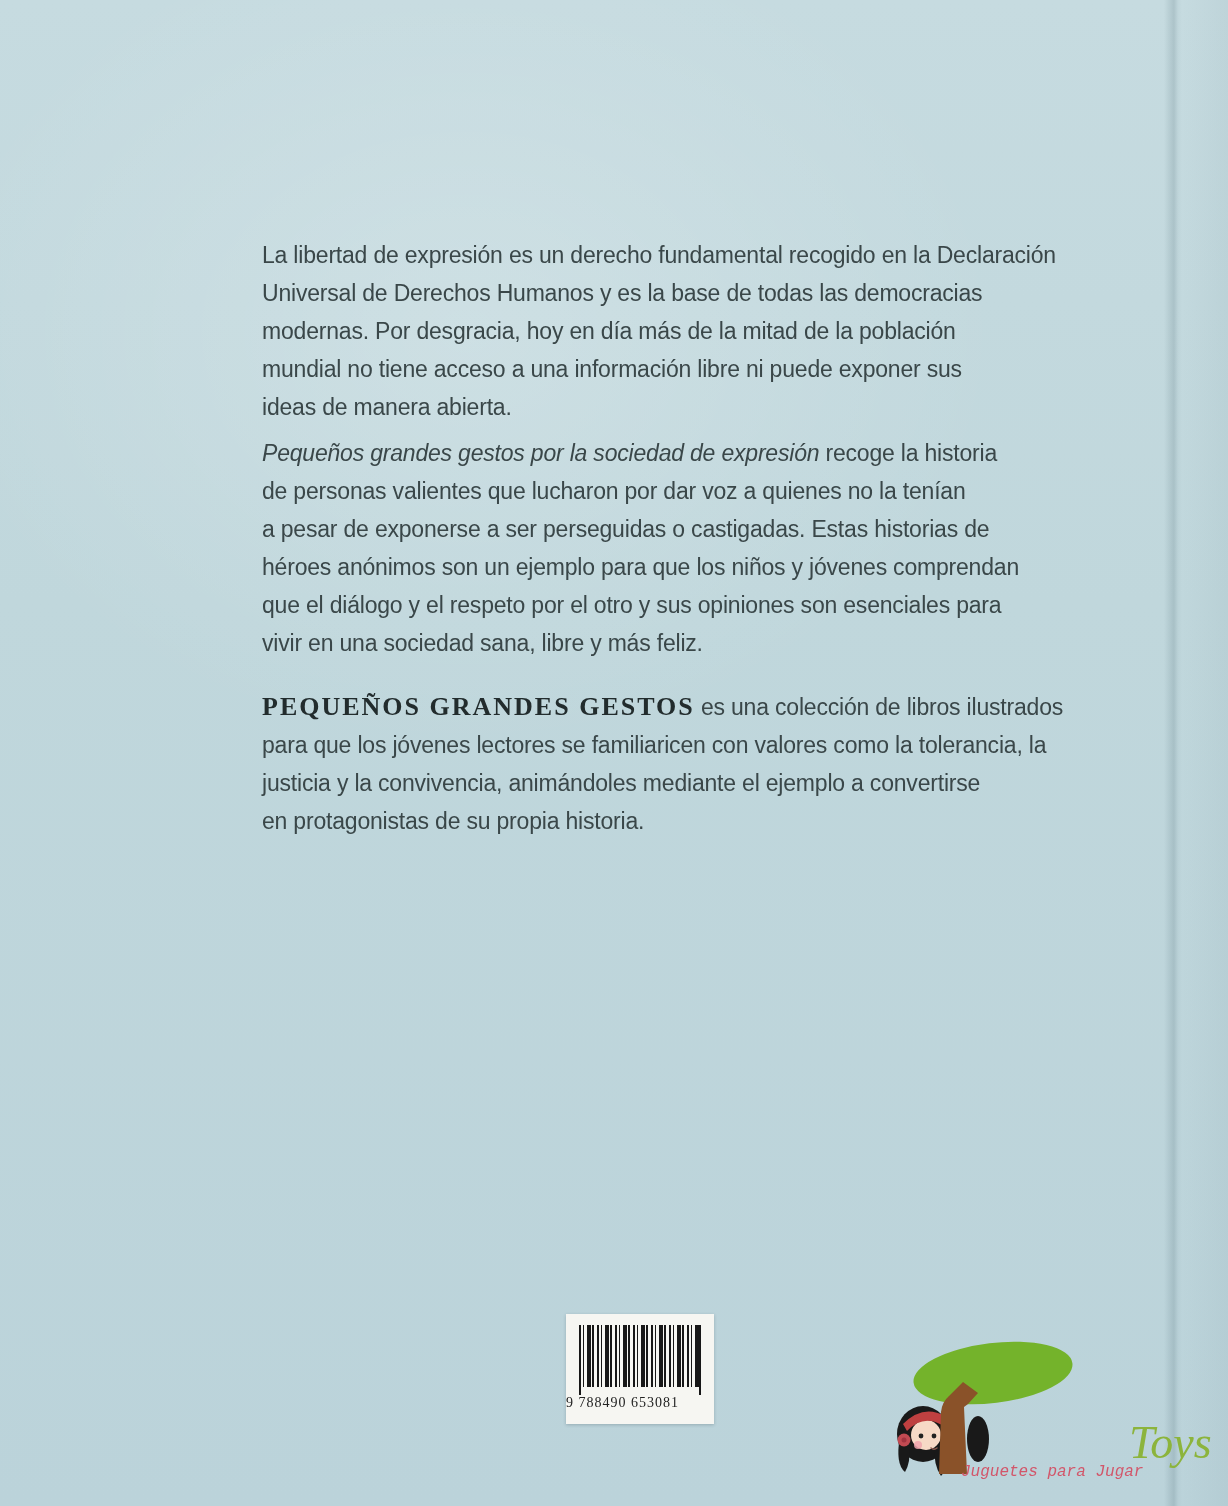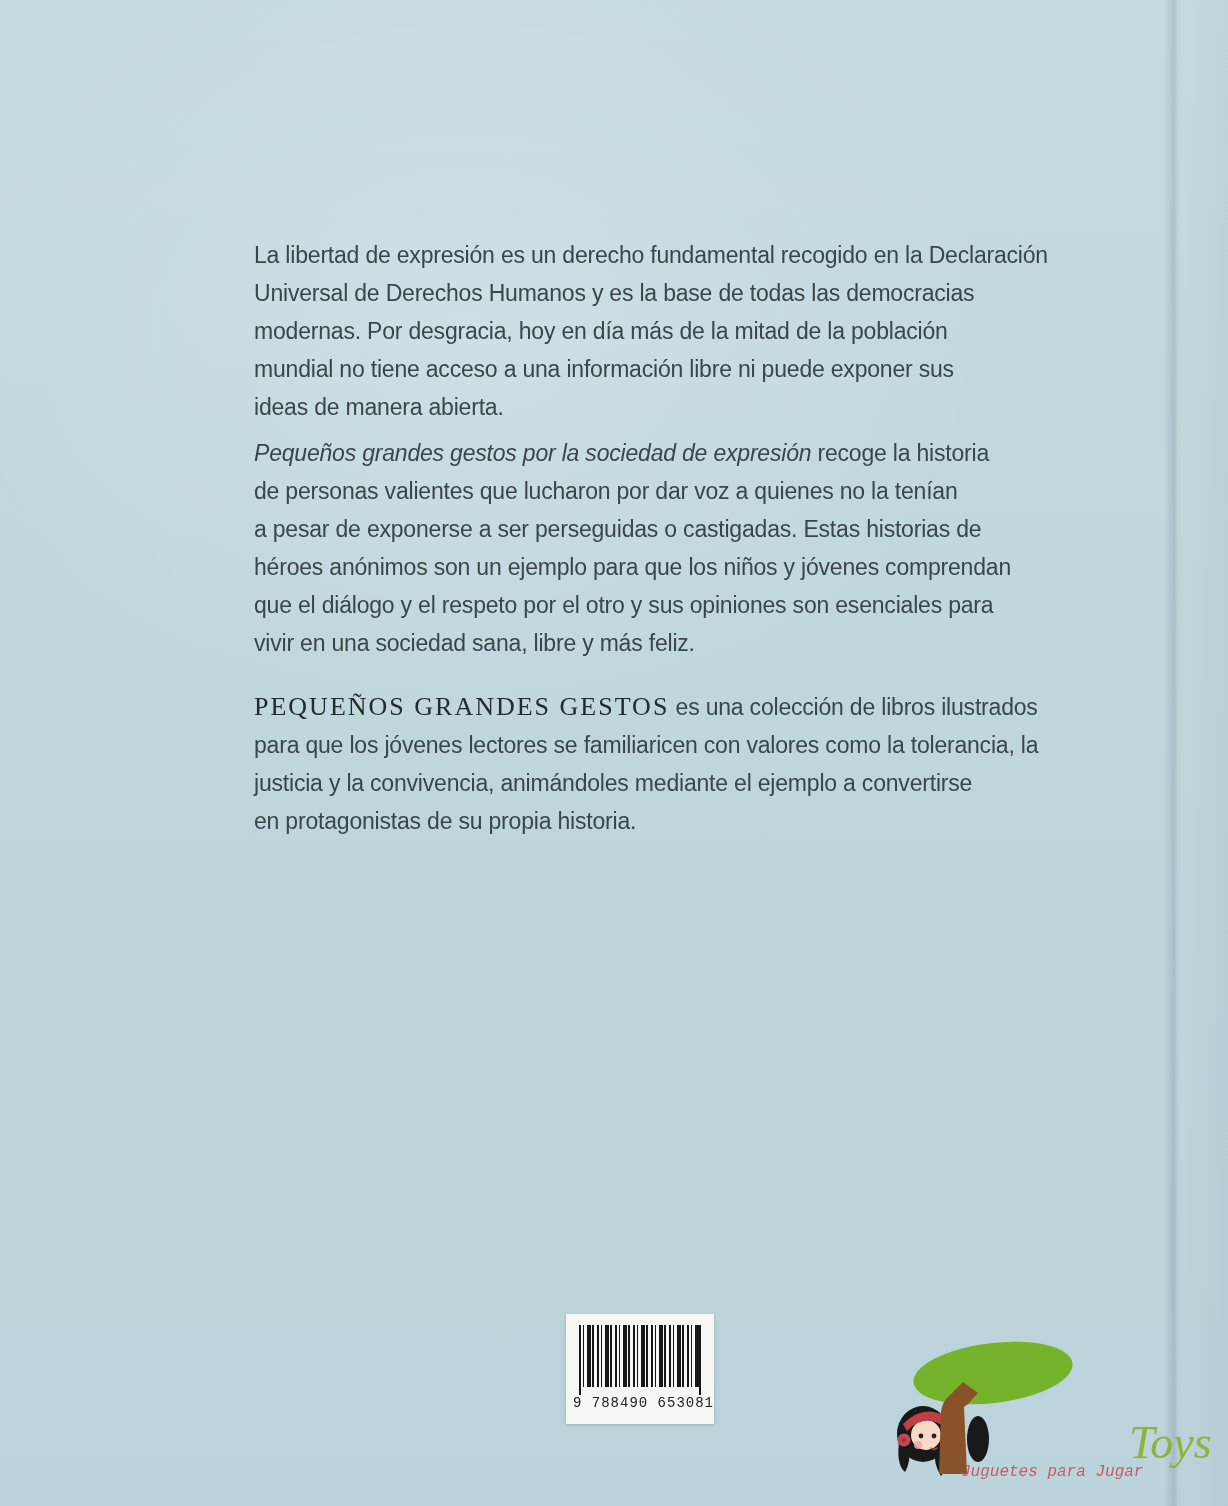--- a/index.html
+++ b/index.html
@@ -44,35 +44,35 @@
 
   
   .text-block {
     position: absolute;
     left: 246px;
     top: 236px;
     width: 905px;
     color: #3a4749;
   }
   .para {
-    margin: 0 0 8px 8px;
+    margin: 0 0 8px 16px;
     font-size: 23px;
     line-height: 38px;
     letter-spacing: -0.2px;
     white-space: pre-line;
   }
   .para em {
     font-style: italic;
   }
   .para3 {
     margin-top: 26px;
   }
   .series-heading {
     font-family: "Liberation Serif", serif;
-    font-weight: normal;
+    font-weight: bold;
     font-size: 26px;
     letter-spacing: 2px;
     color: #222c2d;
     white-space: nowrap;
   }
 
   
   .barcode-label {
     position: absolute;
     left: 566px;
@@ -101,22 +101,22 @@
     position: absolute;
     top: 0;
     width: 2px;
     height: 70px;
     background: #171717;
   }
   .bars::before { left: 0; }
   .bars::after { right: 0; }
   .isbn {
     margin-top: 8px;
-    text-align: right;
-    font-family: Liberation Mono, monospace;
+    text-align: left;
+    font-family: Liberation Serif, serif;
     font-size: 14px;
     letter-spacing: 1px;
     color: #222;
   }
 
   
   .logo {
     position: absolute;
     left: 885px;
     top: 1336px;

